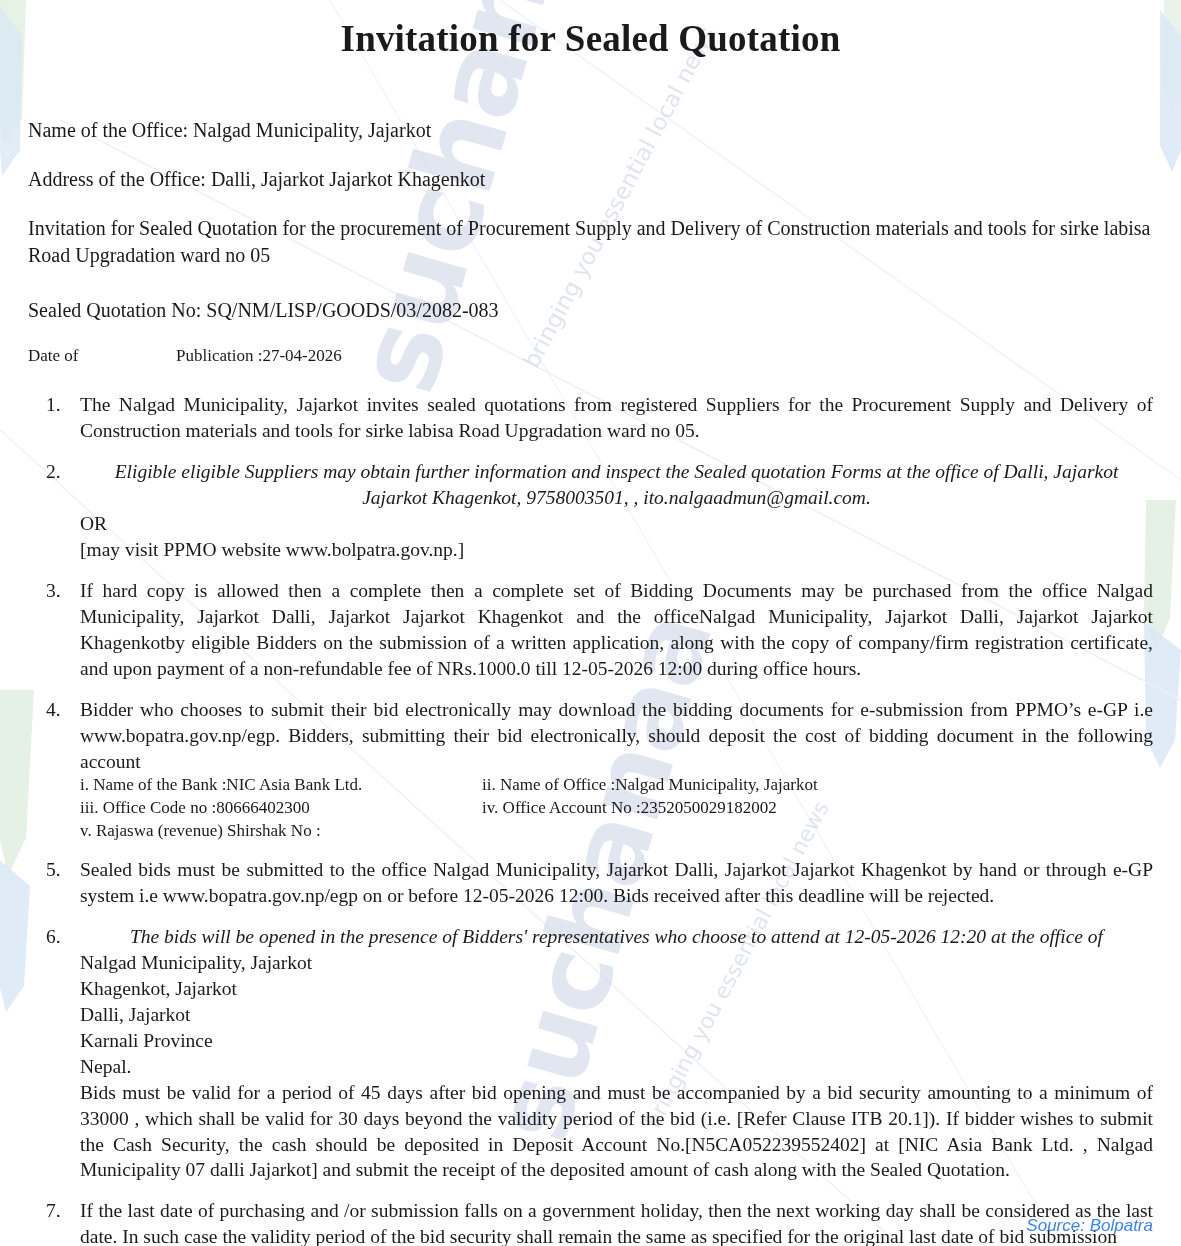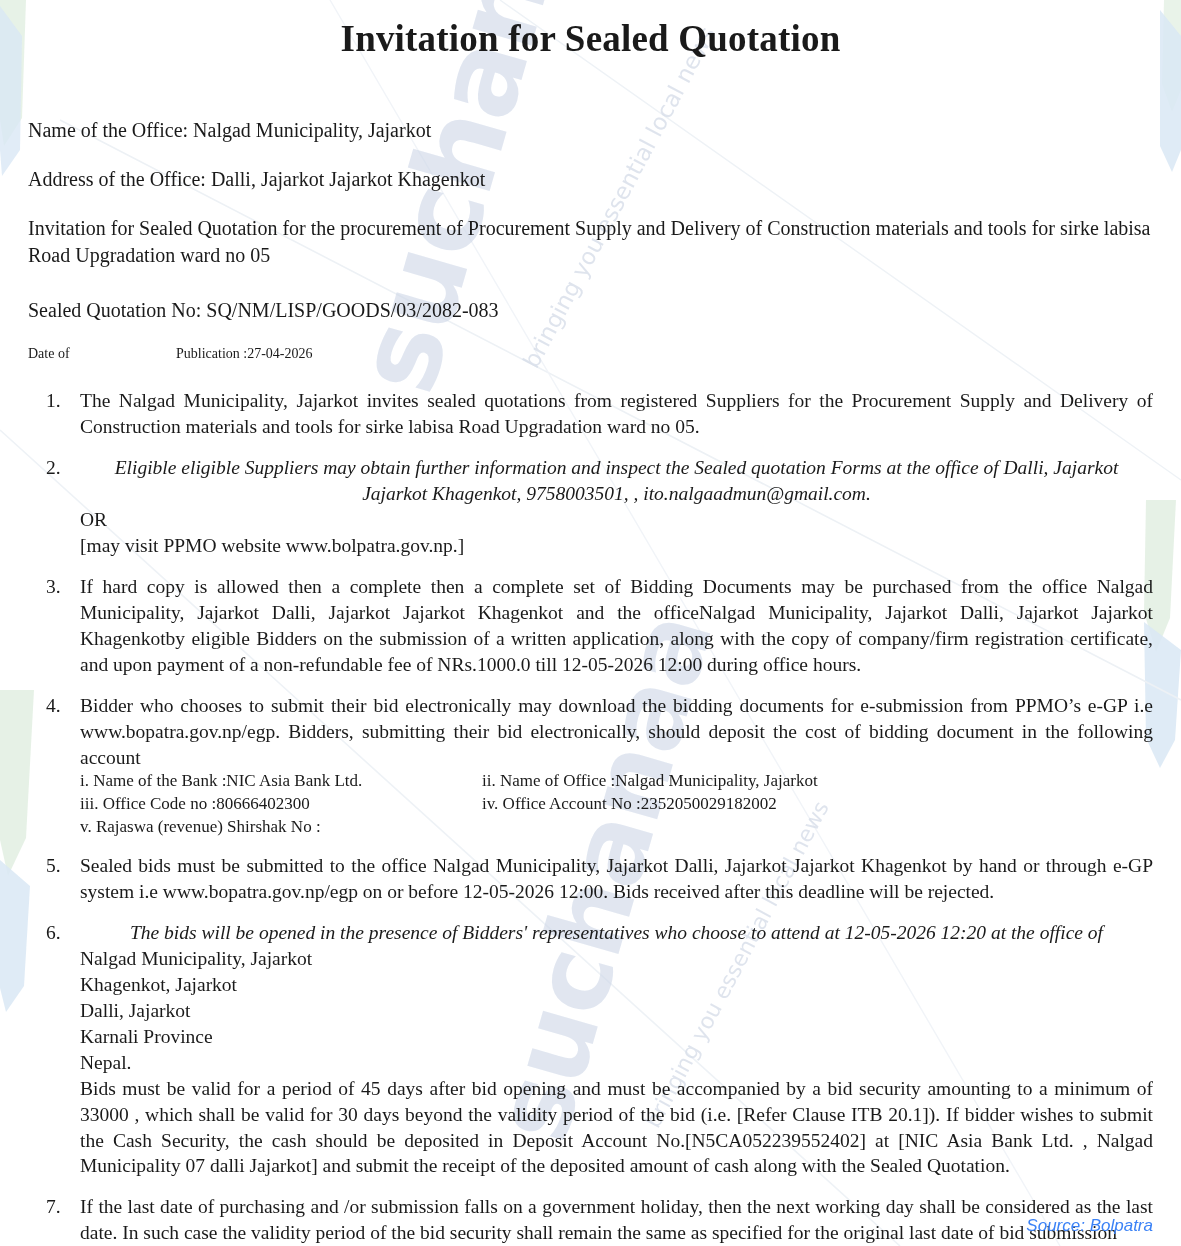--- a/index.html
+++ b/index.html
@@ -79,21 +79,21 @@
     margin: 0 0 22px 0;
     font-size: 20px;
     line-height: 1.36;
   }
   p.meta-line.tight { margin-bottom: 28px; }
 
   .dateline {
     display: flex;
     align-items: baseline;
     margin: 0 0 26px 0;
-    font-size: 14px;
+    font-size: 17px;
   }
   .dateline .dl-label { width: 148px; flex: 0 0 148px; }
   .dateline .dl-value { }
 
   ol#clauses {
     list-style: none;
     margin: 0;
     padding: 0;
   }
   ol#clauses > li {

